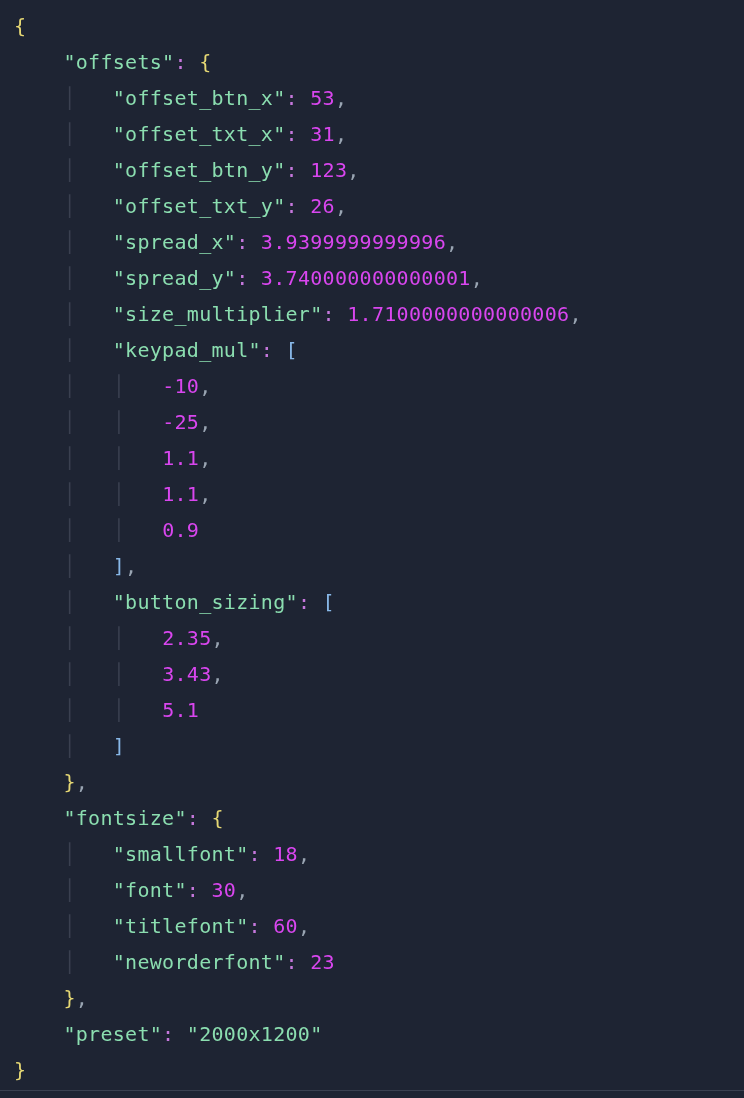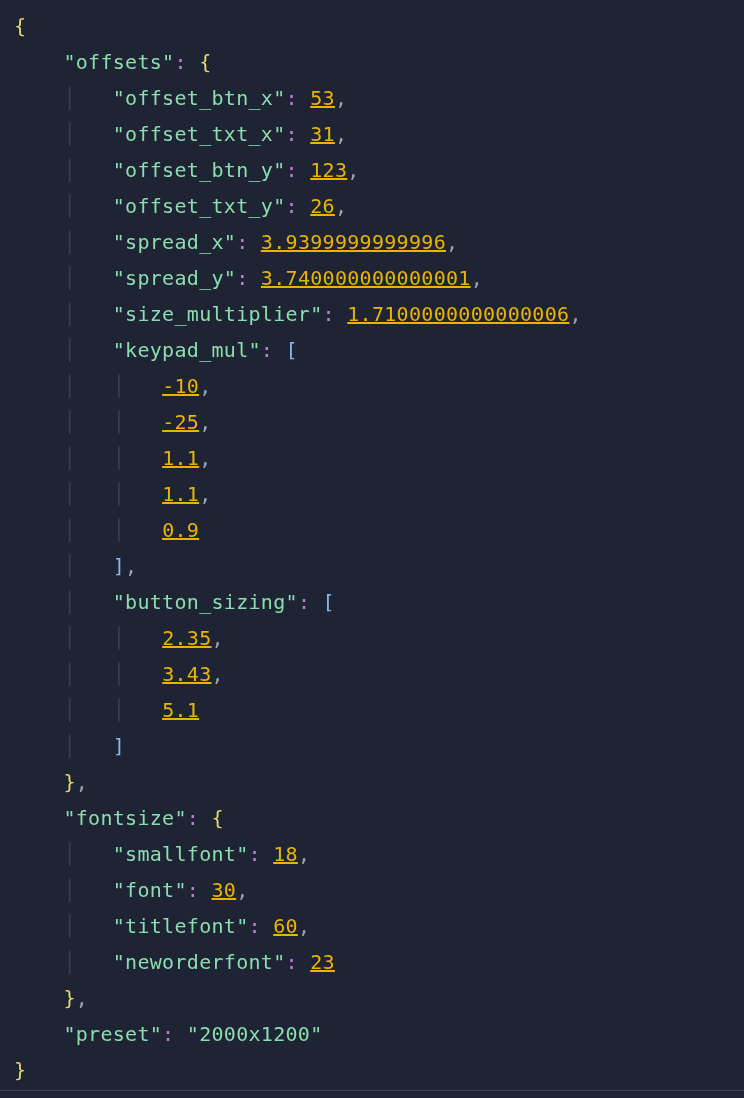--- a/index.html
+++ b/index.html
@@ -21,21 +21,21 @@
   }
   pre {
     font-family: inherit;
     white-space: pre;
     padding: 8px 0 0 14px;
   }
   .brace { color: #e6d874; }
   .bracket { color: #88b8e8; }
   .key { color: #8bdeb0; }
   .colon { color: #c678dd; }
-  .number { color: #eab308; text-decoration: underline; }
+  .number { color: #d946ef; }
   .string { color: #8bdeb0; }
   .punct { color: #9aa5b3; }
   .guide {
     color: #3a4050;
     user-select: none;
   }
   .line {
     display: block;
     height: 36px;
     line-height: 36px;

